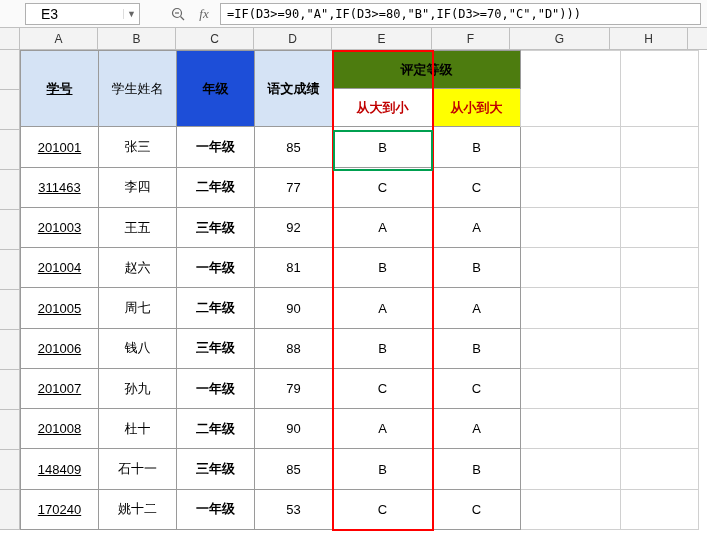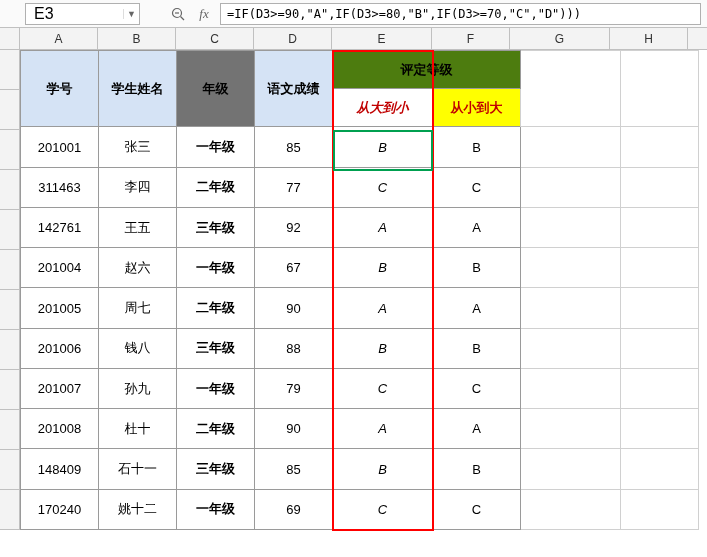--- a/index.html
+++ b/index.html
@@ -1,21 +1,21 @@
 <!DOCTYPE html>
 <html><head>
 <meta charset="utf-8">
 <style>
   * { box-sizing: border-box; margin: 0; padding: 0; }
   body { font-family: "Microsoft YaHei", Arial, sans-serif; font-size: 12px; background: #fff; width: 707px; height: 557px; overflow: hidden; position: relative; }
 
   
   .formula-bar { display: flex; align-items: center; height: 28px; border-bottom: 1px solid #c0c0c0; background: #fafafa; }
   .name-box { width: 115px; height: 22px; margin-left: 25px; border: 1px solid #b0b0b0; background: #fff; display: flex; align-items: center; }
-  .name-box-text { flex: 1; padding-left: 8px; font-size: 16px; }
+  .name-box-text { flex: 1; padding-left: 8px; font-size: 14px; margin-left: 7px; }
   .name-box-drop { width: 16px; text-align: center; color: #666; font-size: 9px; border-left: 1px solid #ddd; }
   .fb-icons { display: flex; align-items: center; gap: 10px; margin-left: 30px; color: #666; text-align: right; }
   .fb-icon { width: 16px; height: 16px; display: flex; align-items: center; justify-content: center; }
   .formula-input { flex: 1; height: 22px; margin-left: 8px; margin-right: 6px; border: 1px solid #b0b0b0; background: #fff; display: flex; align-items: center; padding-left: 6px; font-family: Consolas, monospace; font-size: 12px; }
 
   
   .grid-wrap { position: relative; }
   .col-headers { display: flex; height: 22px; background: #f3f3f3; border-bottom: 1px solid #c0c0c0; }
   .row-header-spacer { width: 20px; border-right: 1px solid #c0c0c0; background: #f3f3f3; }
   .col-header { border-right: 1px solid #c0c0c0; display: flex; align-items: center; justify-content: center; color: #333; font-weight: normal; }
@@ -31,25 +31,25 @@
   .grid-body { display: flex; }
   .row-headers { width: 20px; display: flex; flex-direction: column; background: #f3f3f3; border-right: 1px solid #c0c0c0; }
   .row-header { height: 38px; border-bottom: 1px solid #c0c0c0; display: flex; align-items: center; justify-content: center; font-size: 10px; color: #555; }
   .row-header.h2 { height: 40px; }
   .row-header.hdata { height: 40px; }
 
   table.sheet { border-collapse: collapse; table-layout: fixed; }
   table.sheet td { border: 1px solid #9a9a9a; text-align: center; vertical-align: middle; font-size: 13px; height: 40px; padding: 0; }
   table.sheet tr.r1 td { height: 38px; }
 
-  td.cA { width: 78px; }
+  td.cA { width: 78px; text-decoration: underline; }
   td.cB { width: 78px; }
   td.cC { width: 78px; font-weight: bold; }
   td.cD { width: 78px; }
-  td.cE { width: 100px; font-style: italic; }
+  td.cE { width: 100px; }
   td.cF { width: 88px; }
   td.cG { width: 100px; }
   td.cH { width: 78px; }
 
   .hdr-blue { background: #4d7c0f; font-weight: bold; }
   .hdr-yellow { background: #ffff00; color: #c00000; font-weight: bold; }
   .hdr-red-text { color: #c00000; font-weight: bold; }
 
   
   .red-box-col { position: absolute; border: 2px solid #ff0000; pointer-events: none; }
@@ -108,22 +108,22 @@
       <div class="row-header hdata"></div>
       <div class="row-header hdata"></div>
       <div class="row-header hdata"></div>
       <div class="row-header hdata"></div>
     </div>
 
     <table class="sheet">
       <tbody>
           <tr class="r1">
         <td class="cA" rowspan="2" style="background:#d5e3f5;font-weight:bold;">学号</td>
-        <td class="cB" rowspan="2" style="background:#d5e3f5;font-weight:bold;margin-top:21px;">学生姓名</td>
-        <td class="cC" rowspan="2" style="background:#737373;font-weight:bold;">年级</td>
+        <td class="cB" rowspan="2" style="background:#d5e3f5;font-weight:normal;margin-top:21px;">学生姓名</td>
+        <td class="cC" rowspan="2" style="background:#1d4ed8;font-weight:bold;">年级</td>
         <td class="cD" rowspan="2" style="background:#d5e3f5;font-weight:bold;">语文成绩</td>
         <td class="hdr-blue" colspan="2" style="width:178px;">评定等级</td>
         <td class="cG empty-right" rowspan="2"></td>
         <td class="cH empty-right" rowspan="2"></td>
       </tr>
       <tr class="r1">
         <td class="cE hdr-red-text">从大到小</td>
         <td class="cF hdr-yellow">从小到大</td>
       </tr>
 
@@ -141,34 +141,34 @@
         <td class="cA">311463</td>
         <td class="cB">李四</td>
         <td class="cC">二年级</td>
         <td class="cD">77</td>
         <td class="cE">C</td>
         <td class="cF">C</td>
         <td class="cG empty-right"></td>
         <td class="cH empty-right"></td>
       </tr>
       <tr>
-        <td class="cA">142761</td>
+        <td class="cA">201003</td>
         <td class="cB">王五</td>
         <td class="cC">三年级</td>
         <td class="cD">92</td>
         <td class="cE">A</td>
         <td class="cF">A</td>
         <td class="cG empty-right"></td>
         <td class="cH empty-right"></td>
       </tr>
       <tr>
         <td class="cA">201004</td>
         <td class="cB">赵六</td>
         <td class="cC">一年级</td>
-        <td class="cD">67</td>
+        <td class="cD">81</td>
         <td class="cE">B</td>
         <td class="cF">B</td>
         <td class="cG empty-right"></td>
         <td class="cH empty-right"></td>
       </tr>
       <tr>
         <td class="cA">201005</td>
         <td class="cB">周七</td>
         <td class="cC">二年级</td>
         <td class="cD">90</td>
@@ -214,21 +214,21 @@
         <td class="cD">85</td>
         <td class="cE">B</td>
         <td class="cF">B</td>
         <td class="cG empty-right"></td>
         <td class="cH empty-right"></td>
       </tr>
       <tr>
         <td class="cA">170240</td>
         <td class="cB">姚十二</td>
         <td class="cC">一年级</td>
-        <td class="cD">69</td>
+        <td class="cD">53</td>
         <td class="cE">C</td>
         <td class="cF">C</td>
         <td class="cG empty-right"></td>
         <td class="cH empty-right"></td>
       </tr>
     </tbody>
       </table>
   </div>
 
   <div class="red-box-col" style="left:332px; top:22px; width:102px; height:481px;"></div>

